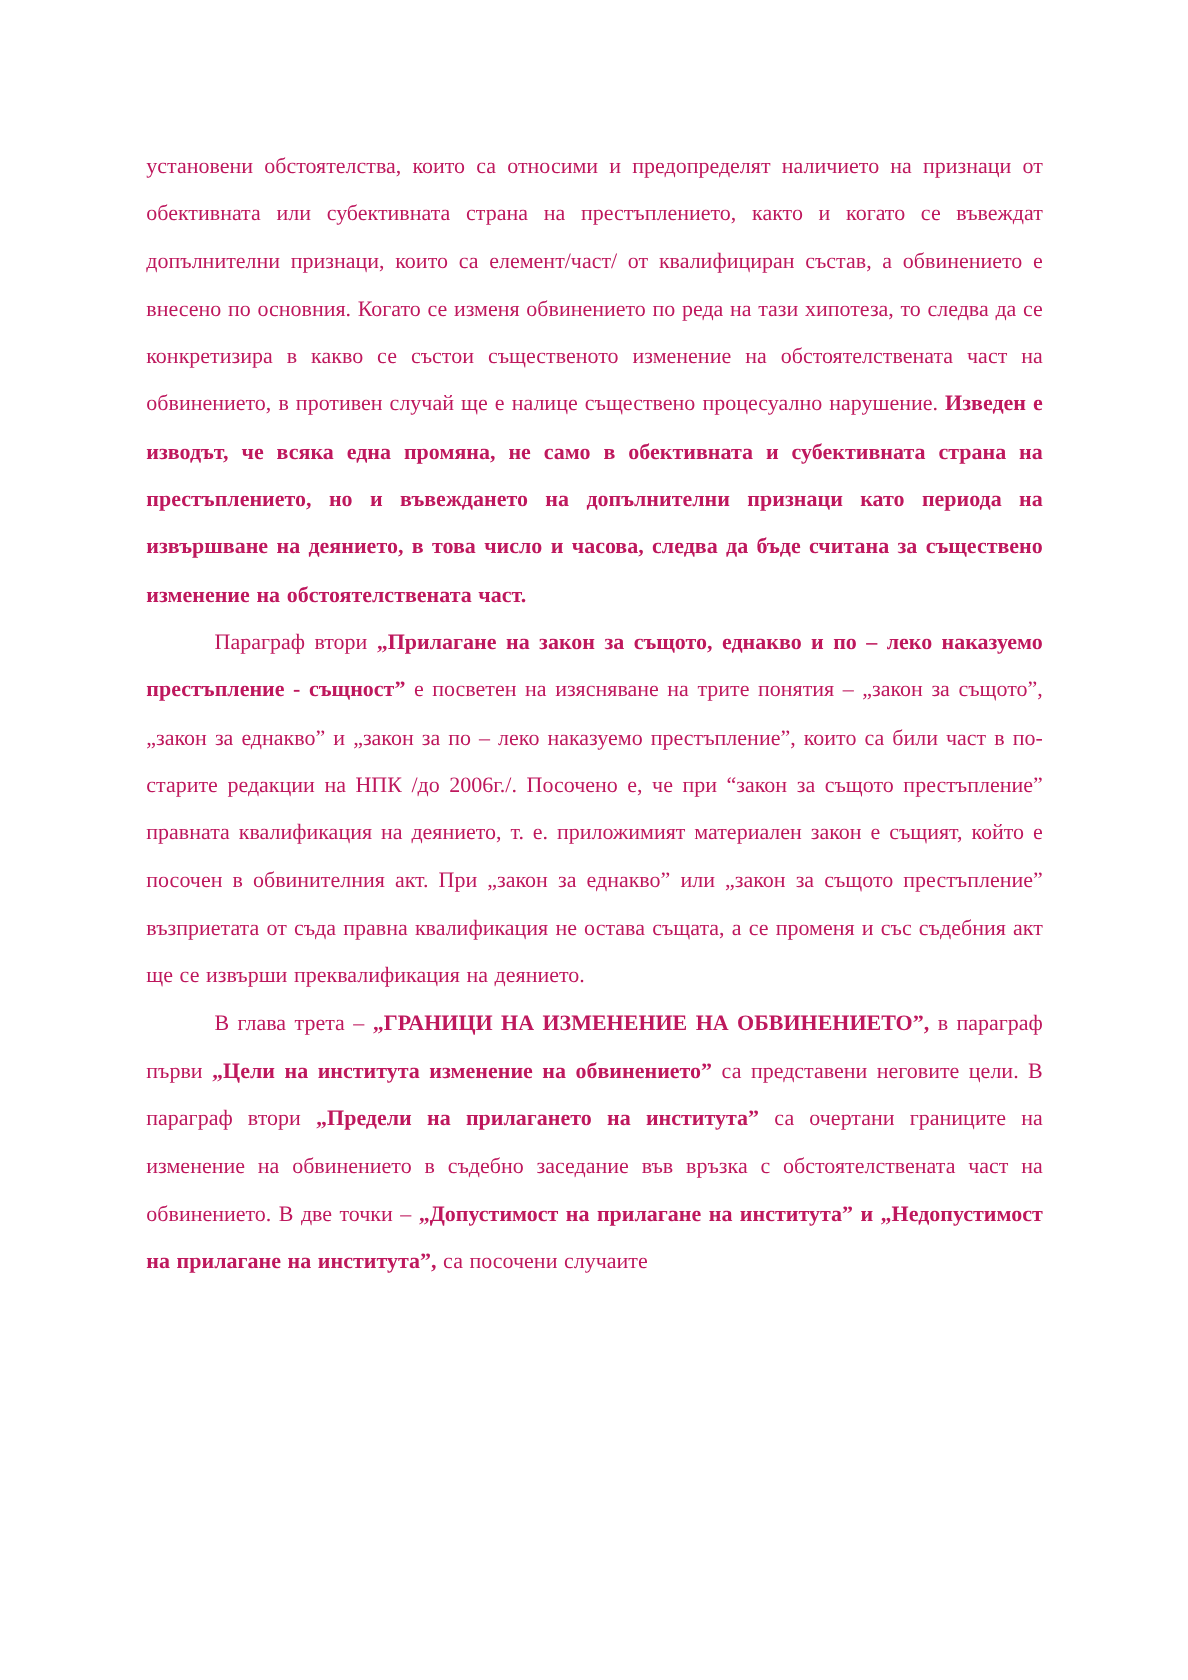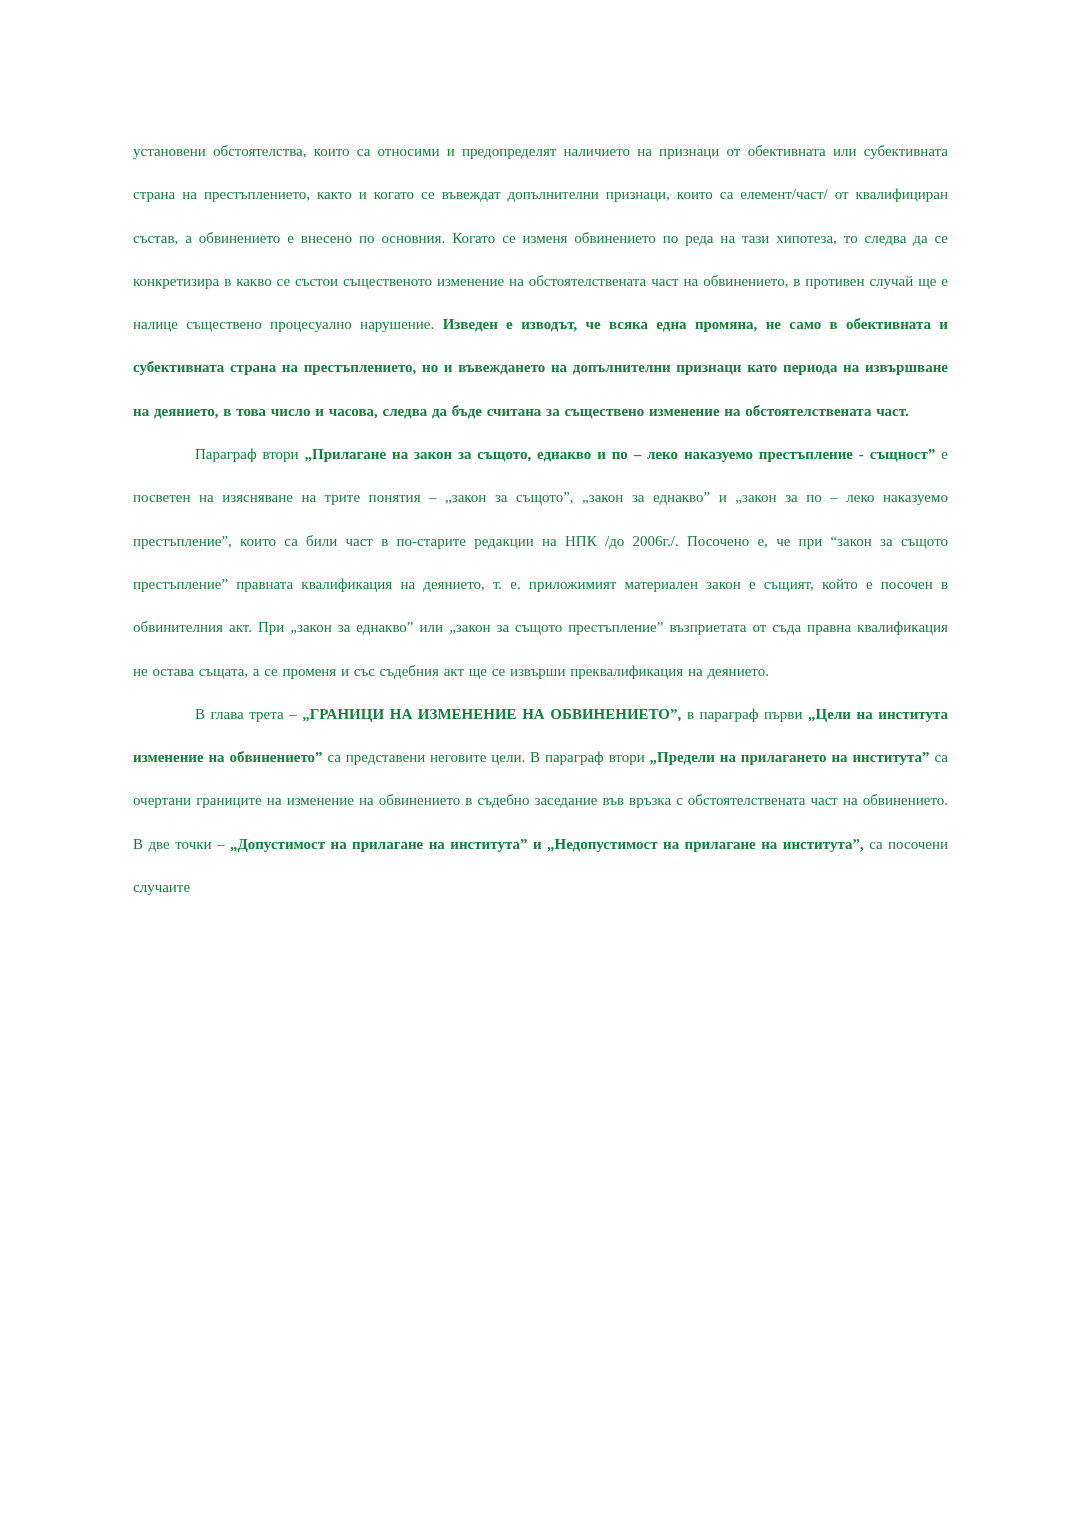--- a/index.html
+++ b/index.html
@@ -19,24 +19,24 @@
     height: 1527px;
     background: #ffffff;
     padding: 130px 132px 60px 133px;
     overflow: hidden;
   }
   .doc-body {
     width: 100%;
   }
   .para {
     margin: 0;
-    font-size: 15px;
+    font-size: 20px;
     line-height: 43.3px;
     text-align: justify;
-    color: #15803d;
+    color: #be185d;
     word-spacing: 1px;
   }
   .para.indent {
     text-indent: 62px;
   }
   .bold {
     font-weight: bold;
   }
 </style>
 </head>

